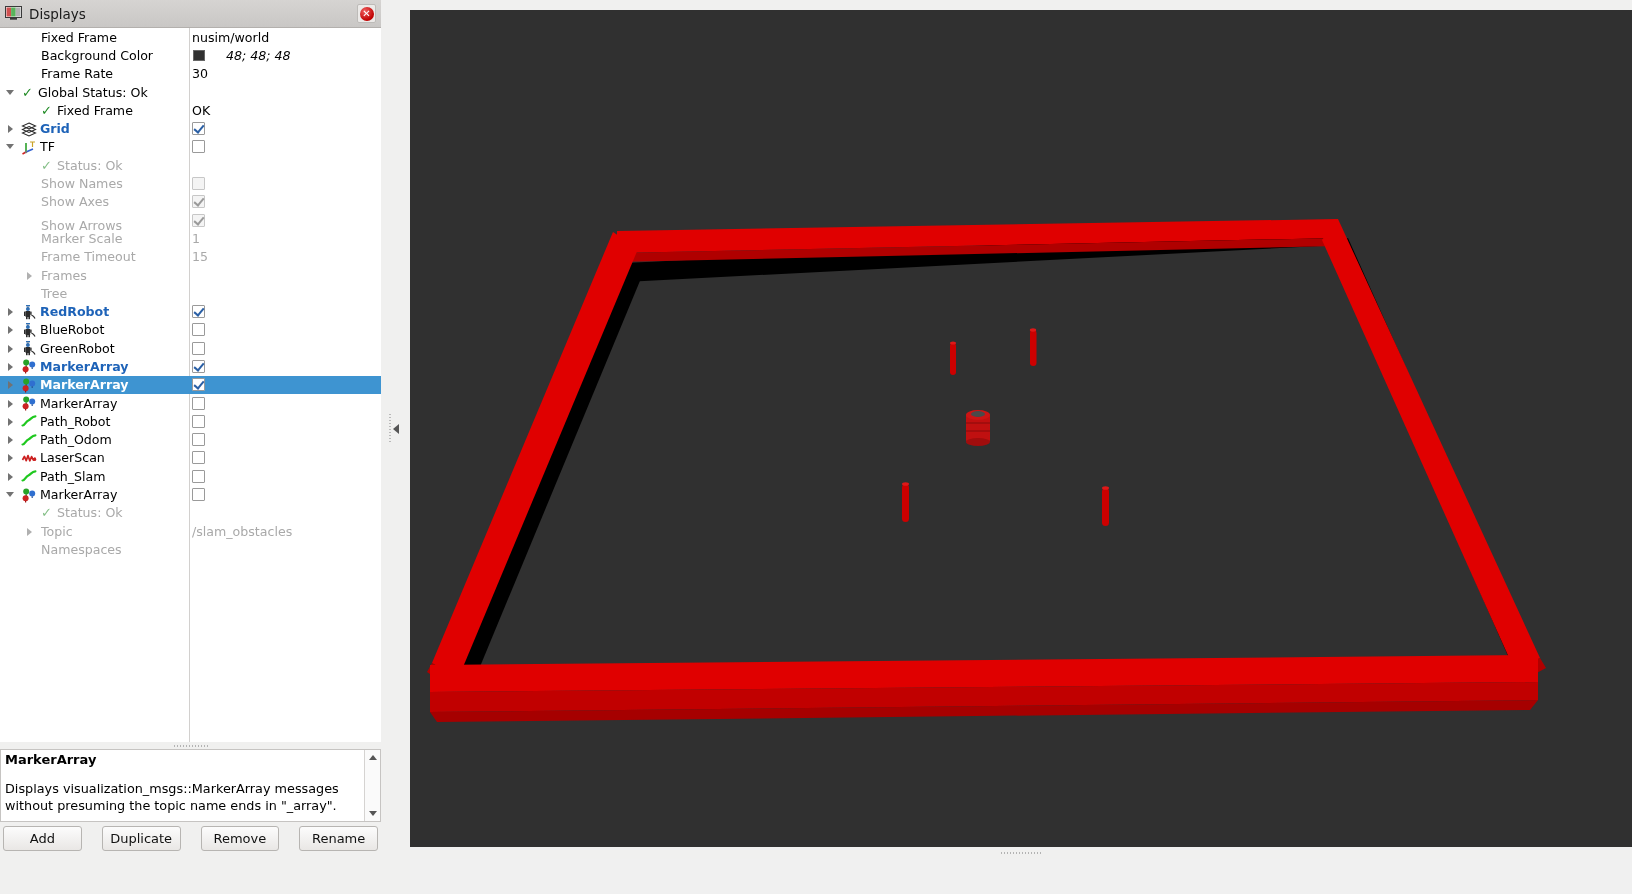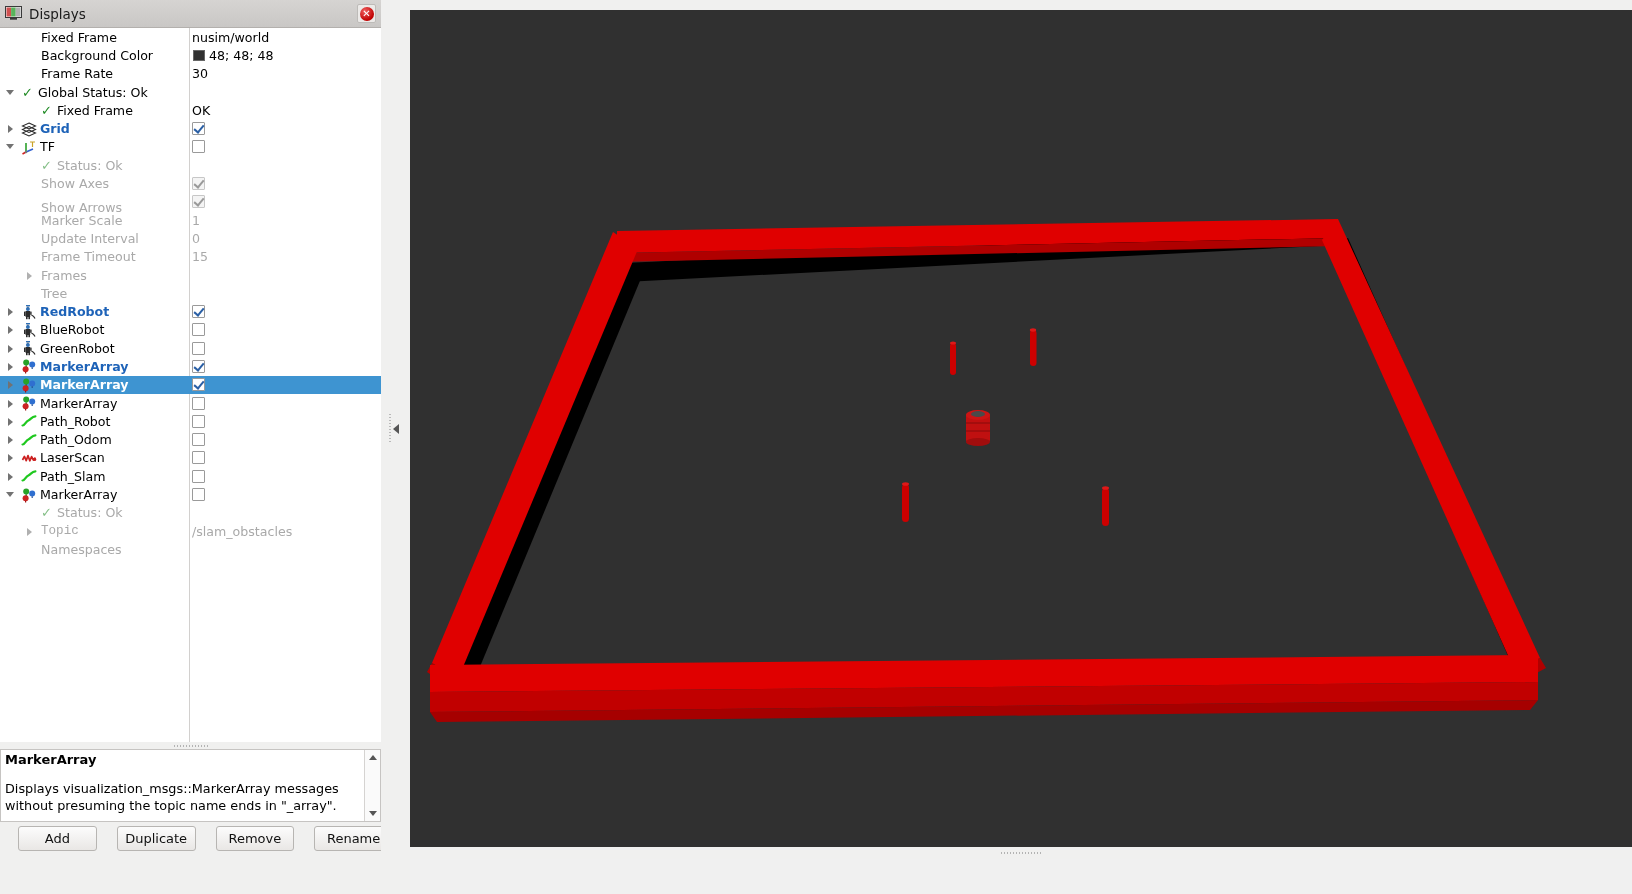--- a/index.html
+++ b/index.html
@@ -158,21 +158,21 @@
     width: 0;height:0;border-bottom:5px solid #555;
     border-left:4px solid transparent;border-right:4px solid transparent;
   }
   .sb-arrow .t-dn {
     width: 0;height:0;border-top:5px solid #555;
     border-left:4px solid transparent;border-right:4px solid transparent;
   }
 
   
   #btn-row {
-    position: absolute; left: 15px; top: 826px; width: 381px; height: 26px;
+    position: absolute; left: 0; top: 826px; width: 381px; height: 26px;
     display: flex; gap: 20px; padding: 0 3px;
   }
   .dbtn {
     flex: 1; height: 25px;
     background: linear-gradient(to bottom, #fcfcfc 0%, #e9e7e5 100%);
     border: 1px solid #b7b5b2; border-radius: 3px;
     font-size: 13px; color: #111;
     font-family: "DejaVu Sans", "Liberation Sans", sans-serif;
     display: flex; align-items: center; justify-content: center;
   }
@@ -222,21 +222,21 @@
     <div id="tree-wrap">
       <div id="col-divider"></div>
       <div id="tree-rows">
           <div class="row">
             <span class="rlabel" style="left: 41px;">Fixed Frame</span>
             <span class="rvalue">nusim/world</span>
           </div>
           <div class="row">
             <span class="rlabel" style="left: 41px;">Background Color</span>
             <span class="swatch" style="background: rgb(48, 48, 48);"></span>
-            <span class="rvalue" style="left: 209px;">48; 48; 48</span>
+            <span class="rvalue" style="left: 226px; font-style: italic;">48; 48; 48</span>
           </div>
           <div class="row">
             <span class="rlabel" style="left: 41px;">Frame Rate</span>
             <span class="rvalue">30</span>
           </div>
           <div class="row">
             <span class="arrow down" style="left: 6px;"></span>
             <span class="check-glyph" style="left: 22px;">✓</span>
             <span class="rlabel" style="left: 38px;">Global Status: Ok</span>
           </div>
@@ -269,34 +269,34 @@
                 <path d="M9 3 L14 3 M11.5 3 L11.5 8" stroke="#c9a227" stroke-width="1.2" fill="none"></path>
               </svg></span>
             <span class="rlabel" style="left: 40px;">TF</span>
             <span class="cbox"></span>
           </div>
           <div class="row">
             <span class="check-glyph dim" style="left: 41px;">✓</span>
             <span class="rlabel dim" style="left: 57px;">Status: Ok</span>
           </div>
           <div class="row">
+            <span class="rlabel dim" style="left: 41px;">Show Names</span>
+            <span class="cbox dim"></span>
+          </div>
+          <div class="row">
             <span class="rlabel dim" style="left: 41px;">Show Axes</span>
             <span class="cbox checked dim"></span>
           </div>
           <div class="row">
             <span class="rlabel dim" style="left: 41px; margin-top: 11px;">Show Arrows</span>
             <span class="cbox checked dim"></span>
           </div>
           <div class="row">
             <span class="rlabel dim" style="left: 41px;">Marker Scale</span>
             <span class="rvalue dim">1</span>
-          </div>
-          <div class="row">
-            <span class="rlabel dim" style="left: 41px;">Update Interval</span>
-            <span class="rvalue dim">0</span>
           </div>
           <div class="row">
             <span class="rlabel dim" style="left: 41px;">Frame Timeout</span>
             <span class="rvalue dim">15</span>
           </div>
           <div class="row">
             <span class="arrow right dim" style="left: 25px;"></span>
             <span class="rlabel dim" style="left: 41px;">Frames</span>
           </div>
           <div class="row">
@@ -434,21 +434,21 @@
               </svg></span>
             <span class="rlabel" style="left: 40px;">MarkerArray</span>
             <span class="cbox"></span>
           </div>
           <div class="row">
             <span class="check-glyph dim" style="left: 41px;">✓</span>
             <span class="rlabel dim" style="left: 57px;">Status: Ok</span>
           </div>
           <div class="row">
             <span class="arrow right dim" style="left: 25px;"></span>
-            <span class="rlabel dim" style="left: 41px; font-family: Liberation Mono, monospace;">Topic</span>
+            <span class="rlabel dim" style="left: 41px;">Topic</span>
             <span class="rvalue dim">/slam_obstacles</span>
           </div>
           <div class="row">
             <span class="rlabel dim" style="left: 41px;">Namespaces</span>
           </div>
         </div>
     </div>
 
     <div id="desc-splitbar">
       <div class="dots"></div>

